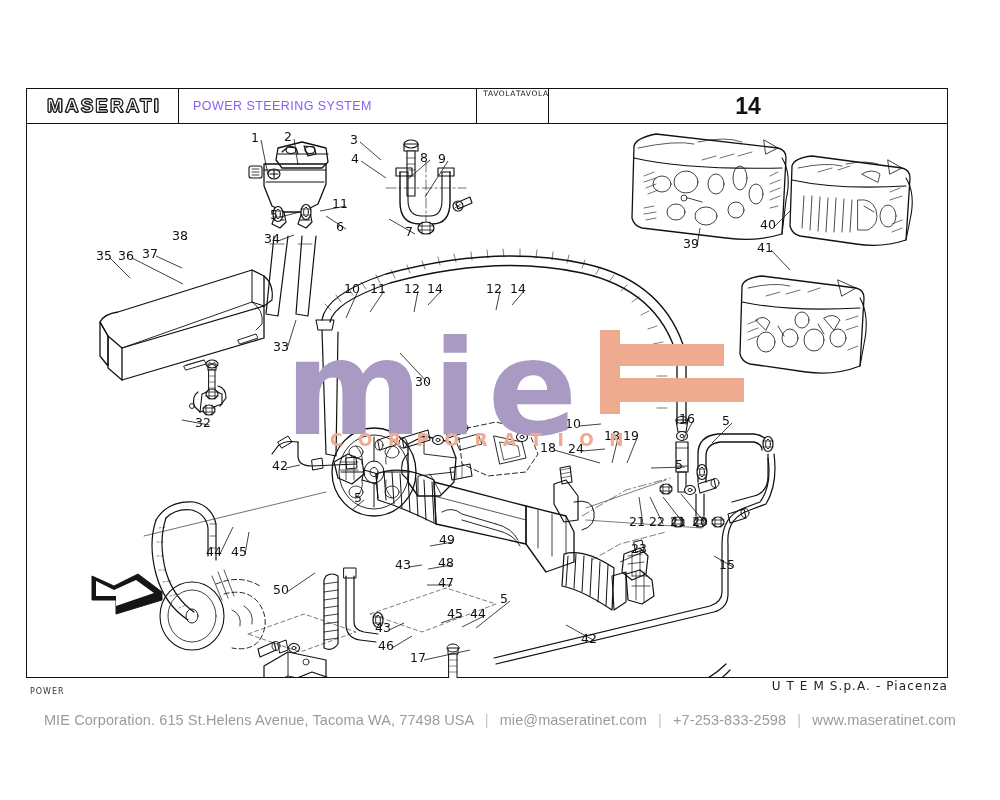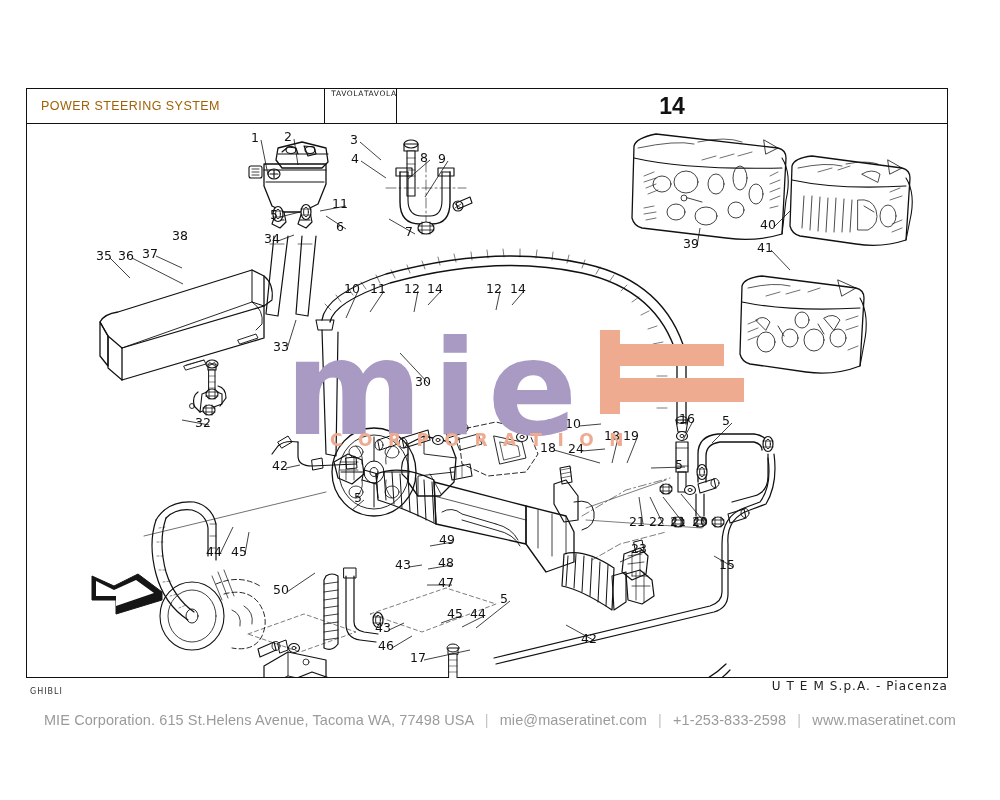--- a/index.html
+++ b/index.html
@@ -59,21 +59,21 @@
     padding-left:12px;
     box-sizing:border-box;
     font-size:12.5px;letter-spacing:0.45px;color:#161616;
   }
   .tb-en{
     width:298px;
     border-right:1.5px solid #111;
     display:flex;align-items:center;
     padding-left:14px;
     box-sizing:border-box;
-    font-size:12.5px;letter-spacing:0.45px;color:#a16207;
+    font-size:12.5px;letter-spacing:0.45px;color:#8b5cf6;
   }
   .tb-tav{
     width:72px;
     border-right:1.5px solid #111;
     display:flex;flex-direction:row;justify-content:center;
     padding-left:7px;
     box-sizing:border-box;
     font-size:7.5px;letter-spacing:0.6px;line-height:1.45;color:#161616;
     font-family:"DejaVu Sans", sans-serif;
   }
@@ -126,20 +126,23 @@
   .mieline .sep{color:#c3c3c3;padding:0 7px;}
 </style>
 </head>
 <body>
 
 <div id="page">
 
   <div class="frame"></div>
 
   <div class="titlebar">
+    <div class="tb-logo">
+      <span class="word">MASERATI</span>
+    </div>
     <div class="tb-en">POWER STEERING SYSTEM</div>
     <div class="tb-tav">
       <span>TAVOLA</span>
       <span>TAVOLA</span>
     </div>
     <div class="tb-num">14</div>
   </div>
 
   <div class="wm wm-mie" id="wm1" style="color: rgb(169, 154, 196);">mie</div>
   <div class="wm wm-corp" id="wm2" style="color: rgb(238, 171, 144); margin-left: 38px;">CORPORATION</div>
@@ -693,28 +696,28 @@
           <text x="739" y="128" font-family="&quot;DejaVu Sans&quot;, sans-serif" font-size="12.5" fill="#111" text-anchor="middle">41</text>
         </g>
     </svg>
   </div>
 
   <svg style="position:absolute;left:80px;top:570px;" width="90" height="54">
     <path d="M58 4 L82 22 L82 30 L36 44 L36 30 L12 30 L12 6 L34 16 Z" fill="#151515" stroke="#151515" stroke-width="1"></path>
     <path d="M56 10 L74 23 L36 36 L36 26 L16 26 L16 11 L34 20 Z" fill="#ffffff"></path>
   </svg>
 
-  <div class="ghibli">GHIBLI</div>
+  <div class="ghibli">POWER</div>
   <div class="utem">U T E M  S.p.A. - Piacenza</div>
   <div class="mieline">
     <span>MIE Corporation. 615 St.Helens Avenue, Tacoma WA, 77498 USA</span>
     <span class="sep">|</span>
     <span>mie@maseratinet.com</span>
     <span class="sep">|</span>
-    <span>+1-253-833-2598</span>
+    <span>+7-253-833-2598</span>
     <span class="sep">|</span>
     <span>www.maseratinet.com</span>
   </div>
 
 <div class="wm" style="left: 606px; top: 344px; width: 118px; height: 22px; background: rgb(238, 171, 144); z-index: 2;"></div>
     <div class="wm" style="left: 618px; top: 378px; width: 126px; height: 24px; background: rgb(238, 171, 144); z-index: 2;"></div>
     <div class="wm" style="left: 600px; top: 330px; width: 20px; height: 84px; background: rgb(238, 171, 144); z-index: 2;"></div>
   </div>
 
 </body></html>

